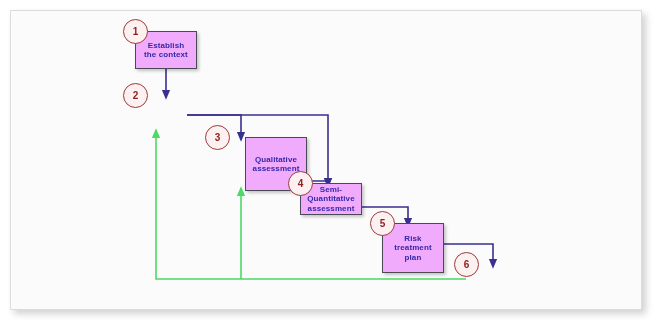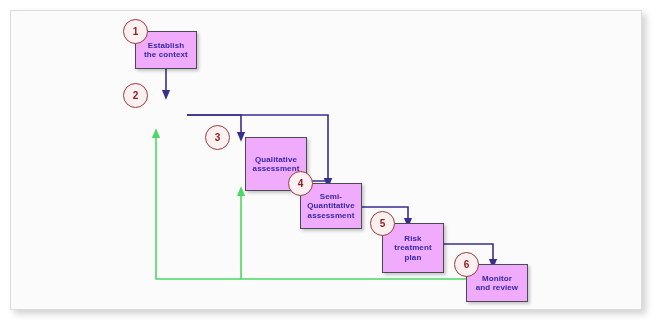--- a/index.html
+++ b/index.html
@@ -100,34 +100,30 @@
     <div class="badge" style="left:112px;top:8px;">1</div>
 
     <div class="badge" style="left:112px;top:72px;">2</div>
 
     <div class="node" style="left:206px;top:126px;width:62px;height:54px;margin-left:28px;">
       <span class="txt">Qualitative
 assessment</span>
     </div>
     <div class="badge" style="left:194px;top:114px;">3</div>
 
-    <div class="node" style="left:289px;top:172px;width:62px;height:46px;">
+    <div class="node" style="left:289px;top:172px;width:62px;height:32px;">
       <span class="txt">Semi-
 Quantitative
 assessment</span>
     </div>
     <div class="badge" style="left:277px;top:160px;">4</div>
 
     <div class="node" style="left:371px;top:212px;width:62px;height:50px;">
       <span class="txt">Risk
 treatment
 plan</span>
     </div>
     <div class="badge" style="left:359px;top:200px;">5</div>
 
-    <div class="node" style="left:455px;top:253px;width:62px;height:38px;">
-      <span class="txt">Monitor
-and review</span>
-    </div>
     <div class="badge" style="left:443px;top:241px;">6</div>
 
   </div>
 </div>
 
 </body></html>

